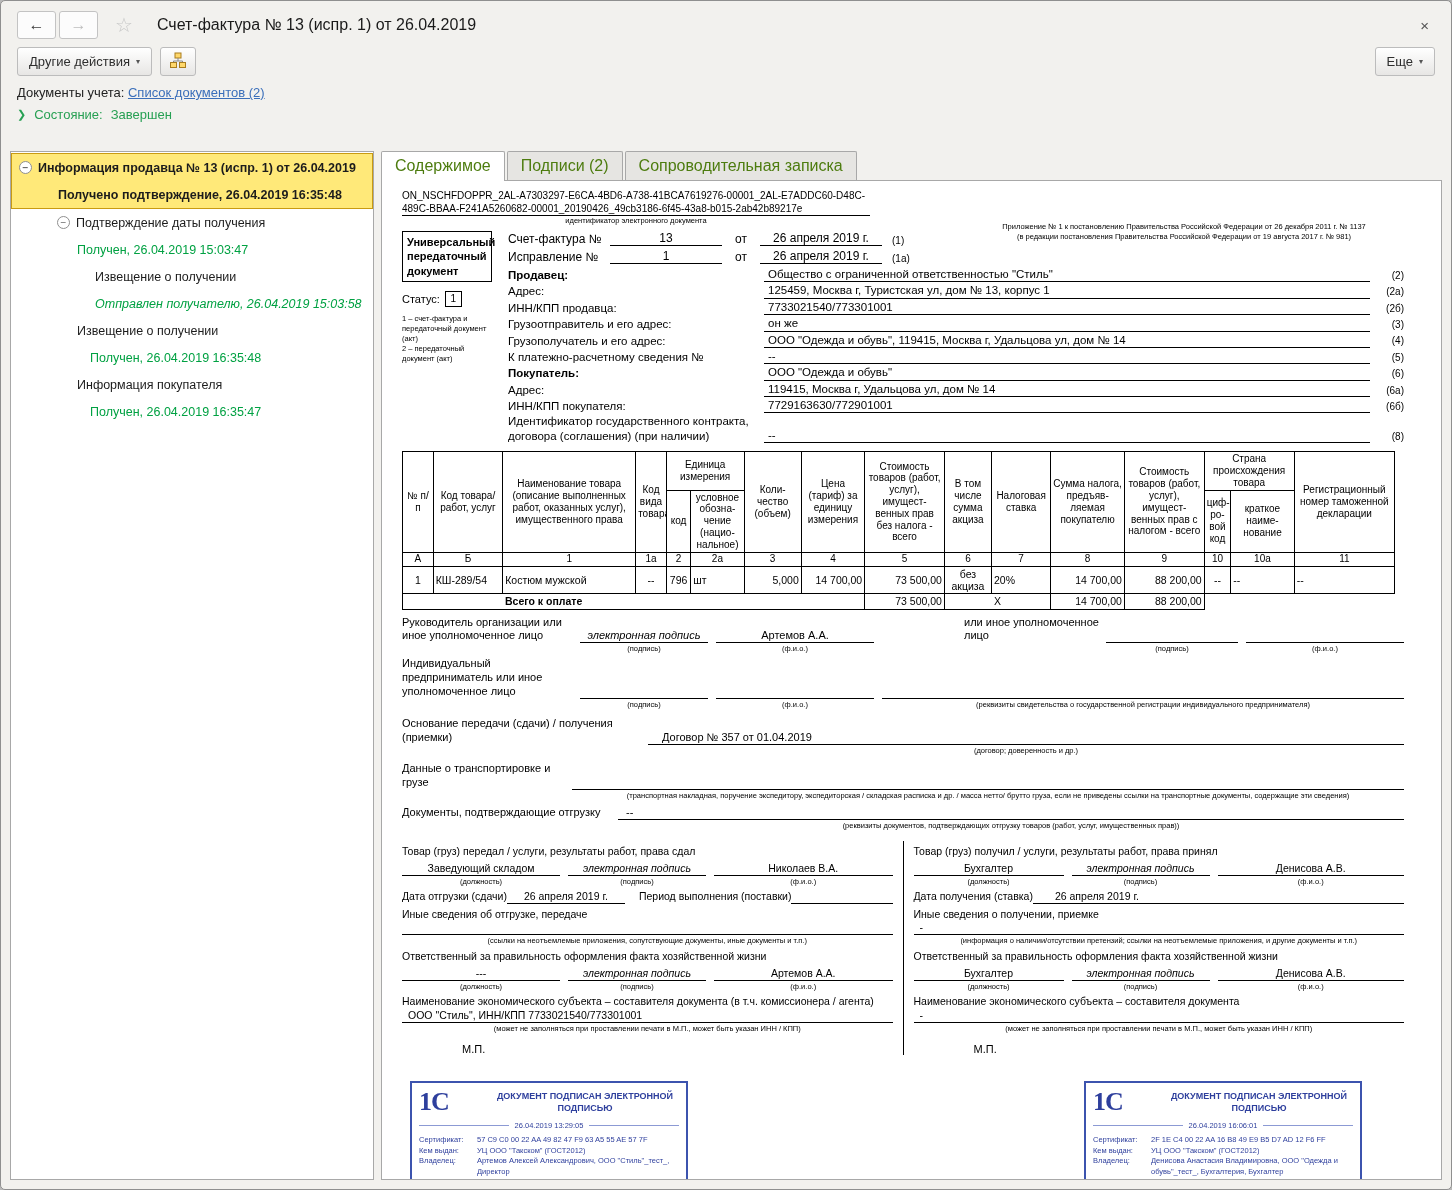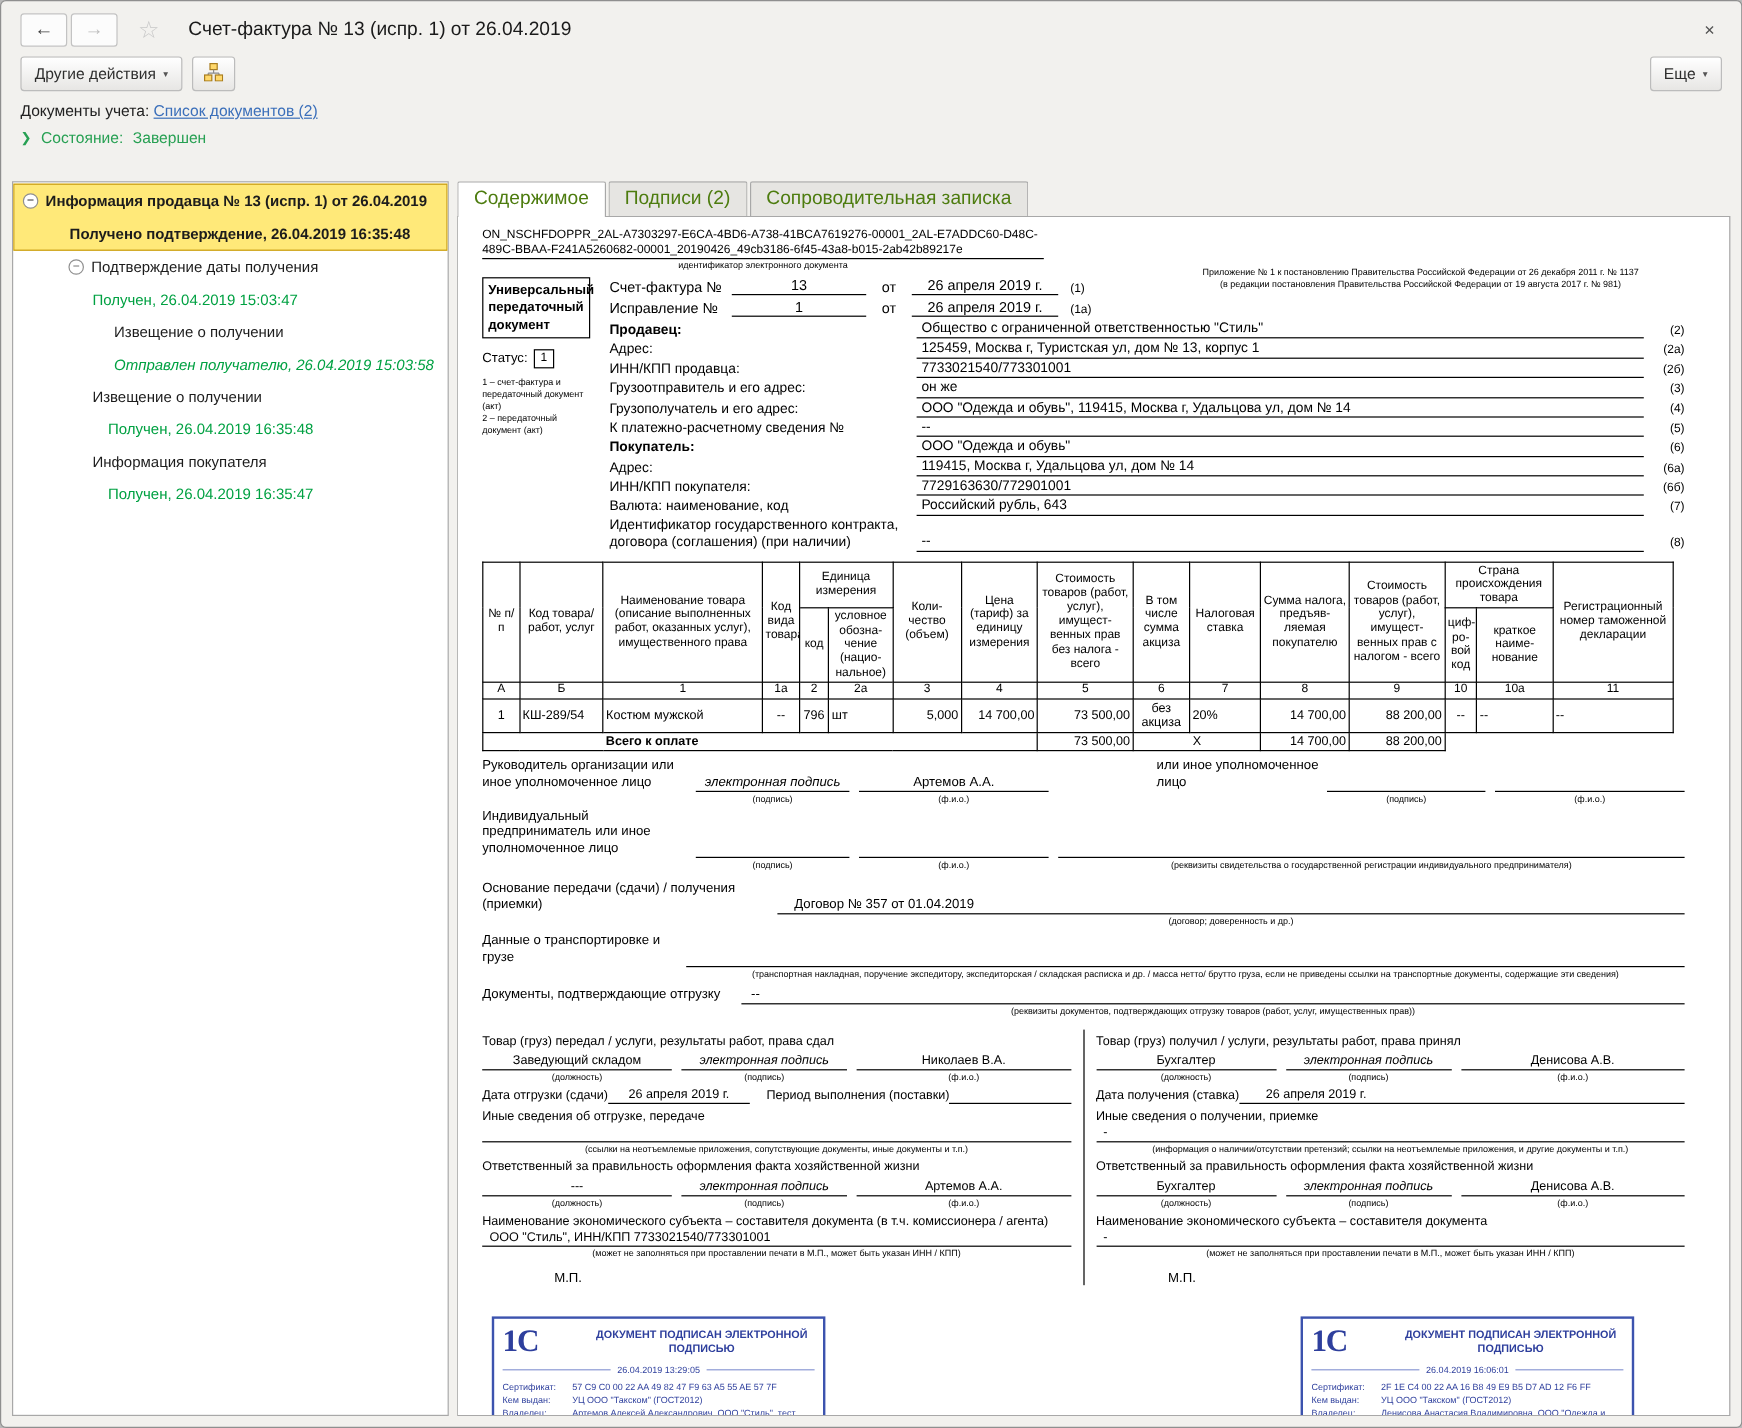--- a/index.html
+++ b/index.html
@@ -272,25 +272,20 @@
                 </div>
               <div class="fline">
                   <span class="flabel">Адрес:</span>
                   <span class="fval">119415, Москва г, Удальцова ул, дом № 14</span>
                   <span class="fmark">(6а)</span>
                 </div>
               <div class="fline">
                   <span class="flabel">ИНН/КПП покупателя:</span>
                   <span class="fval">7729163630/772901001</span>
                   <span class="fmark">(6б)</span>
-                </div>
-              <div class="fline">
-                  <span class="flabel">Валюта: наименование, код</span>
-                  <span class="fval">Российский рубль, 643</span>
-                  <span class="fmark">(7)</span>
                 </div>
               <div class="fline">
                   <span class="flabel">Идентификатор государственного контракта, договора (соглашения) (при наличии)</span>
                   <span class="fval">--</span>
                   <span class="fmark">(8)</span>
                 </div>
             </div>
           </div>
 
           <table class="itable">

